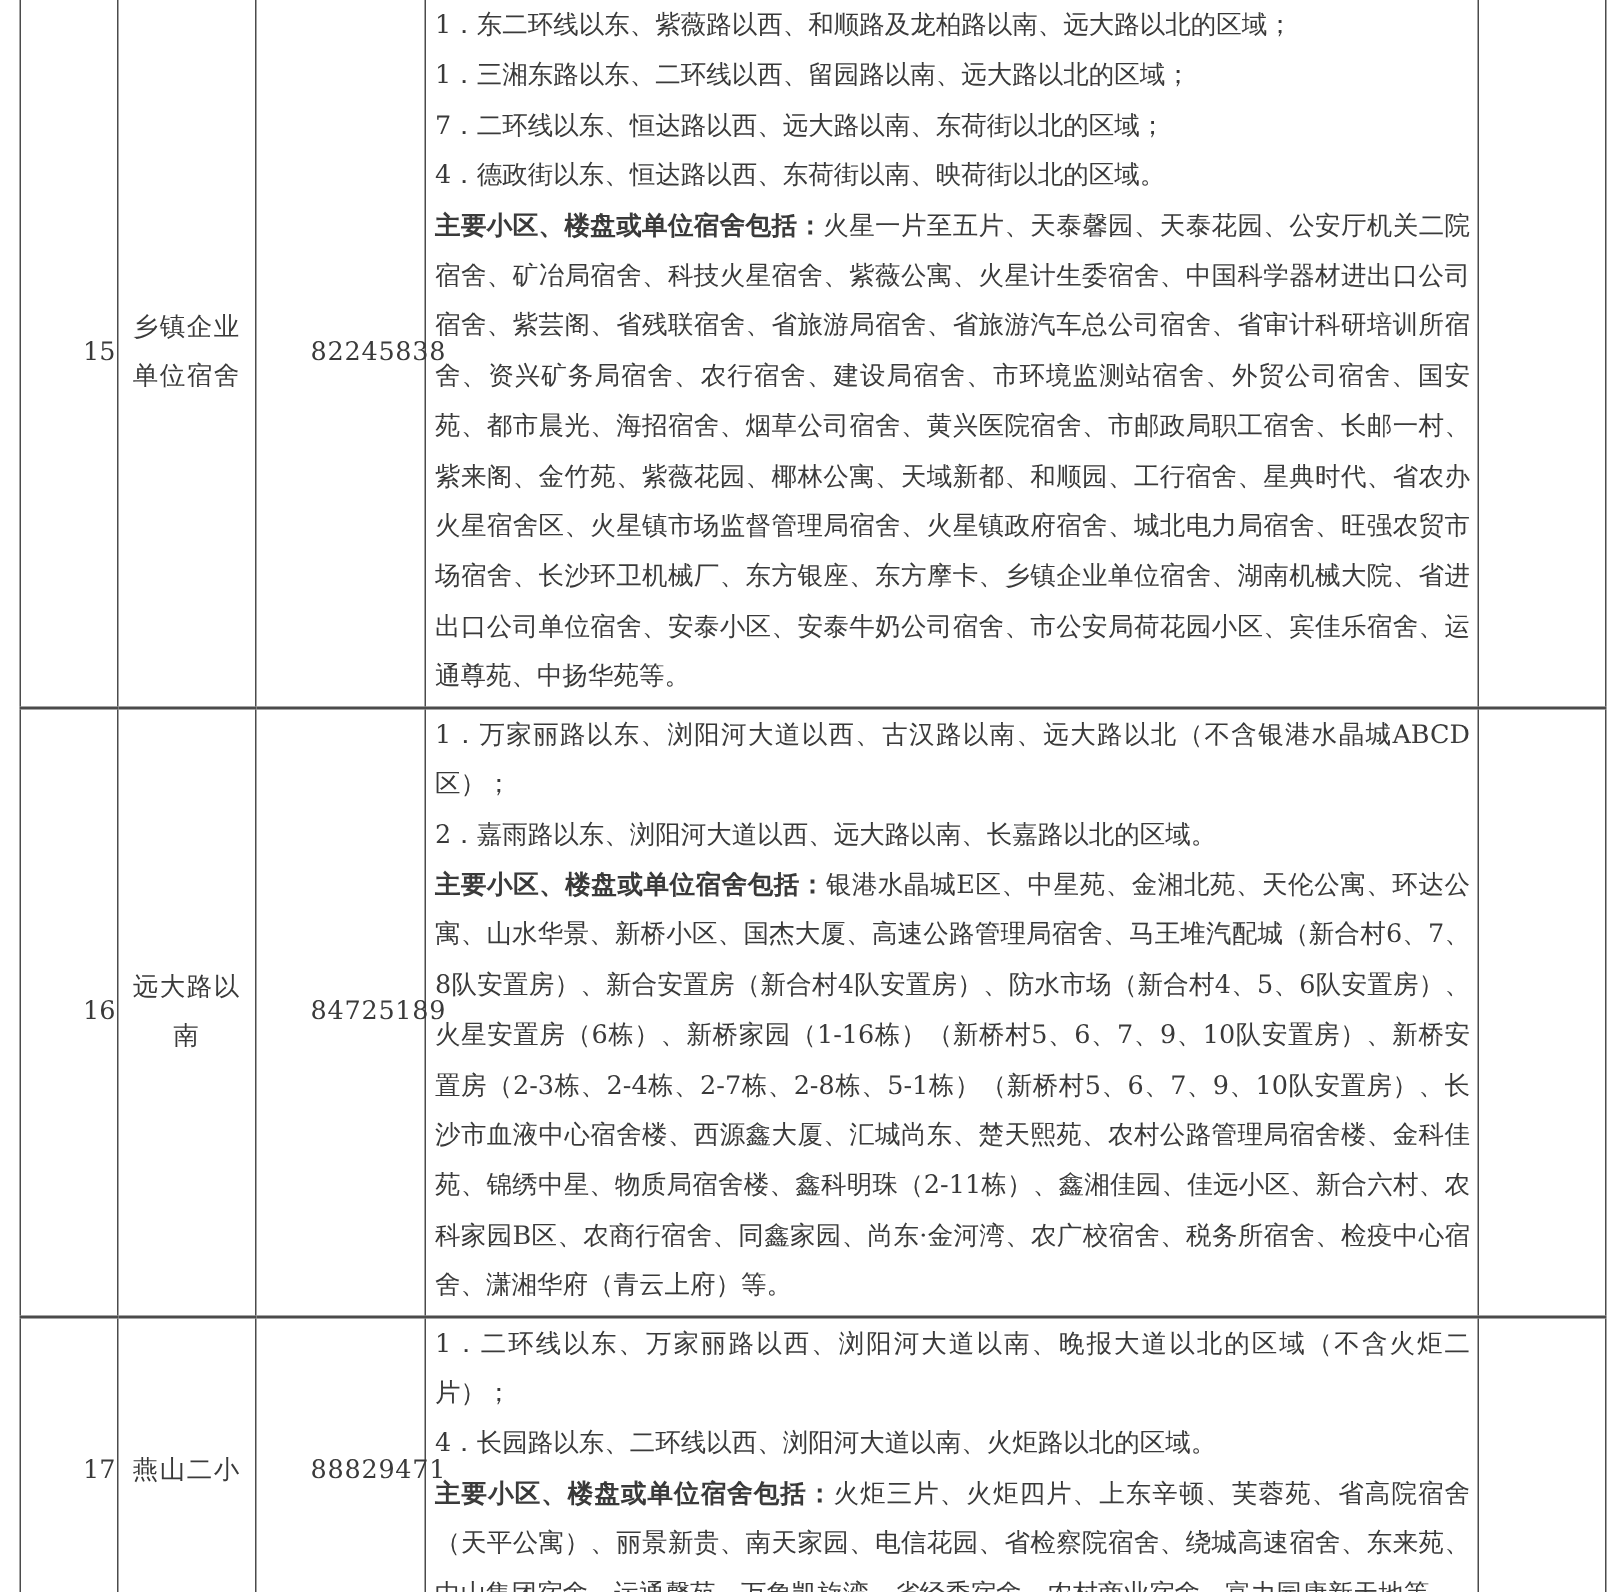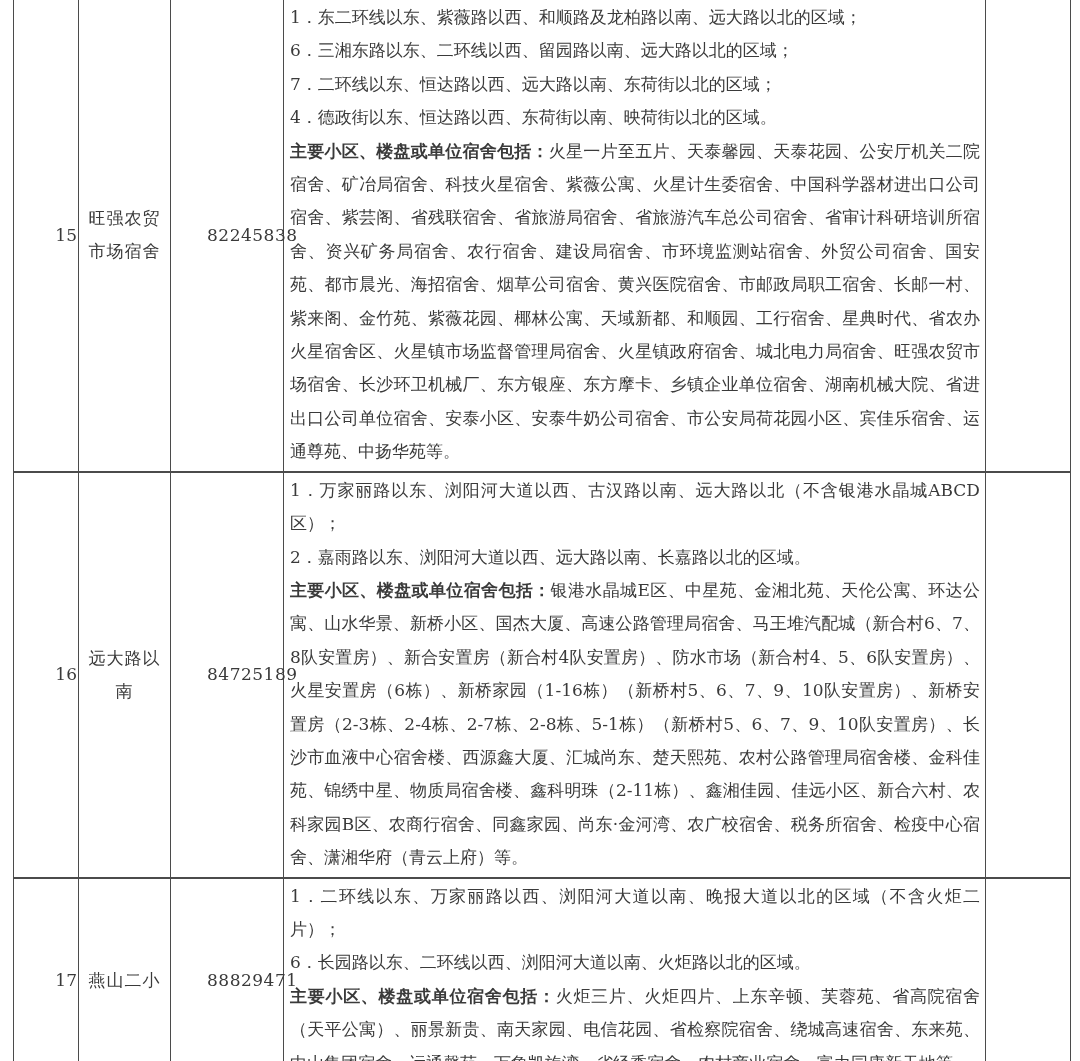--- a/index.html
+++ b/index.html
@@ -73,25 +73,25 @@
       <col class="c1">
         <col class="c2">
         <col class="c3">
         <col class="c4">
         <col class="c5">
     </colgroup>
     <tbody>
 
       <tr class="first-row">
         <td class="c-num">15</td>
-        <td class="c-school">旺强农贸市场宿舍</td>
+        <td class="c-school">乡镇企业单位宿舍</td>
         <td class="c-phone">82245838</td>
         <td class="c-detail">
           <p>1．东二环线以东、紫薇路以西、和顺路及龙柏路以南、远大路以北的区域；</p>
-          <p>6．三湘东路以东、二环线以西、留园路以南、远大路以北的区域；</p>
+          <p>1．三湘东路以东、二环线以西、留园路以南、远大路以北的区域；</p>
           <p>7．二环线以东、恒达路以西、远大路以南、东荷街以北的区域；</p>
           <p>4．德政街以东、恒达路以西、东荷街以南、映荷街以北的区域。</p>
           <p><span class="lbl">主要小区、楼盘或单位宿舍包括：</span><span>火星一片至五片、天泰馨园、天泰花园、公安厅机关二院宿舍、矿冶局宿舍、科技火星宿舍、紫薇公寓、火星计生委宿舍、中国科学器材进出口公司宿舍、紫芸阁、省残联宿舍、省旅游局宿舍、省旅游汽车总公司宿舍、省审计科研培训所宿舍、资兴矿务局宿舍、农行宿舍、建设局宿舍、市环境监测站宿舍、外贸公司宿舍、国安苑、都市晨光、海招宿舍、烟草公司宿舍、黄兴医院宿舍、市邮政局职工宿舍、长邮一村、紫来阁、金竹苑、紫薇花园、椰林公寓、天域新都、和顺园、工行宿舍、星典时代、省农办火星宿舍区、火星镇市场监督管理局宿舍、火星镇政府宿舍、城北电力局宿舍、旺强农贸市场宿舍、长沙环卫机械厂、东方银座、东方摩卡、乡镇企业单位宿舍、湖南机械大院、省进出口公司单位宿舍、安泰小区、安泰牛奶公司宿舍、市公安局荷花园小区、宾佳乐宿舍、运通尊苑、中扬华苑等。</span></p>
         </td>
         <td class="c-empty"></td>
       </tr>
 
       <tr>
         <td class="c-num">16</td>
         <td class="c-school">远大路以南</td>
@@ -103,21 +103,21 @@
         </td>
         <td class="c-empty"></td>
       </tr>
 
       <tr>
         <td class="c-num">17</td>
         <td class="c-school">燕山二小</td>
         <td class="c-phone">88829471</td>
         <td class="c-detail">
           <p>1．二环线以东、万家丽路以西、浏阳河大道以南、晚报大道以北的区域（不含火炬二片）；</p>
-          <p>6．长园路以东、二环线以西、浏阳河大道以南、火炬路以北的区域。</p>
+          <p>4．长园路以东、二环线以西、浏阳河大道以南、火炬路以北的区域。</p>
           <p><span class="lbl">主要小区、楼盘或单位宿舍包括：</span><span>火炬三片、火炬四片、上东辛顿、芙蓉苑、省高院宿舍（天平公寓）、丽景新贵、南天家园、电信花园、省检察院宿舍、绕城高速宿舍、东来苑、中山集团宿舍、运通馨苑、万象凯旋湾、省经委宿舍、农村商业宿舍、富力园康新天地等。</span></p>
         </td>
         <td class="c-empty"></td>
       </tr>
 
     </tbody>
   </table>
 </div>
 
 </body></html>

